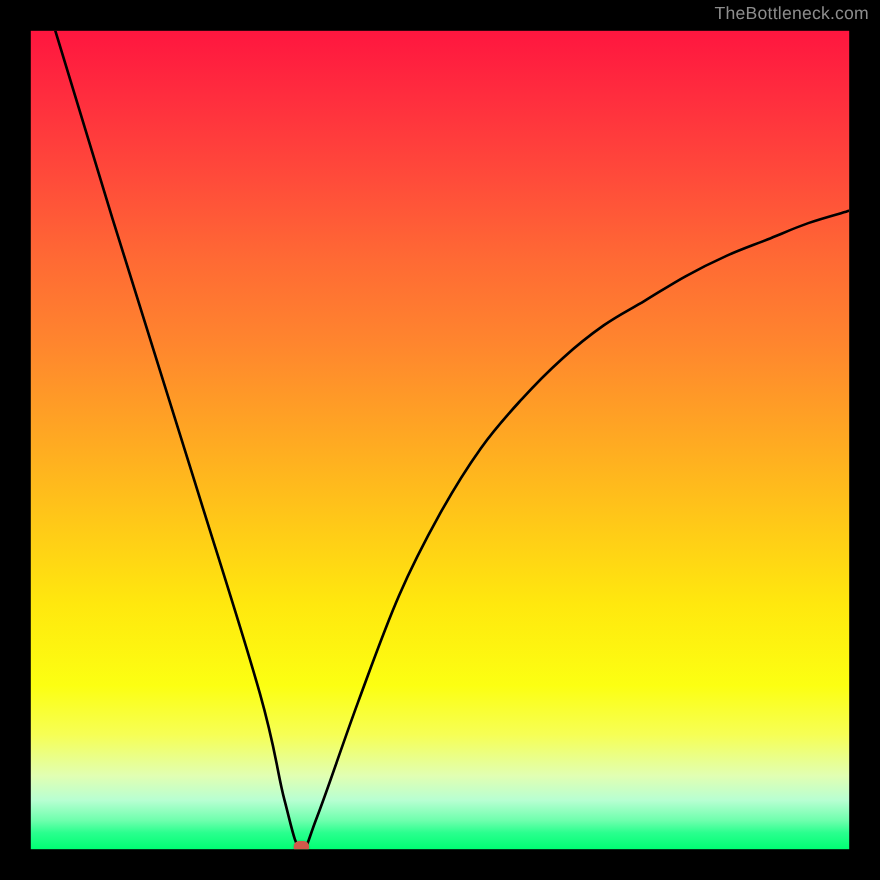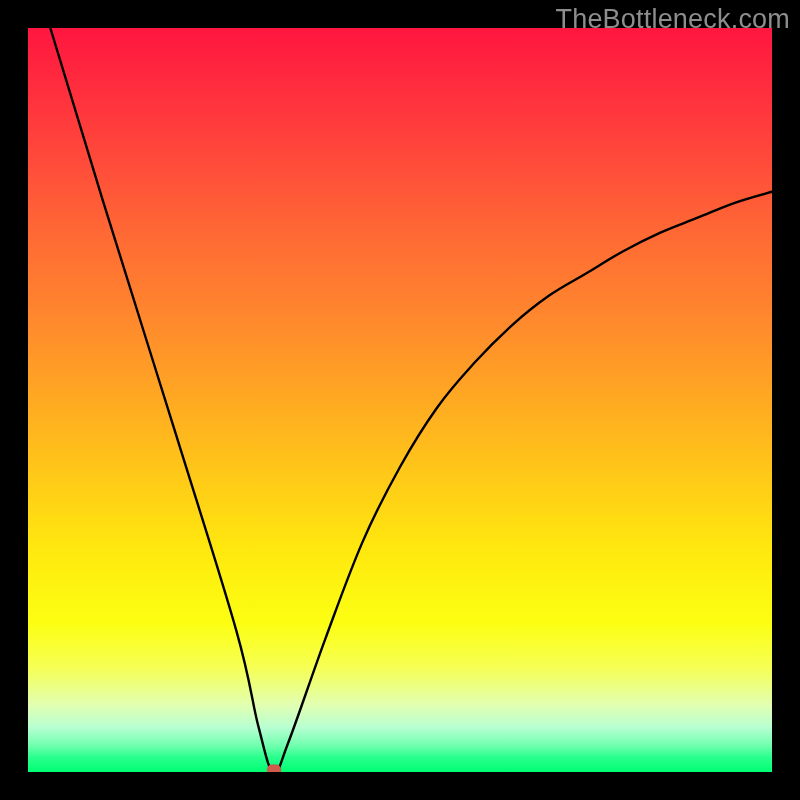--- a/index.html
+++ b/index.html
@@ -41,21 +41,21 @@
       #2aff8e 98%,
       #00ff73 100%
     );
     overflow: hidden;
   }
   .watermark {
     position: absolute;
     top: 4px;
     right: 10px;
     color: #8d8d8d;
-    font-size: 27px;
+    font-size: 16px;
     font-weight: 400;
     letter-spacing: 0.2px;
     z-index: 5;
   }
   svg.curve {
     position: absolute;
     top: 0;
     left: 0;
     width: 744px;
     height: 744px;

